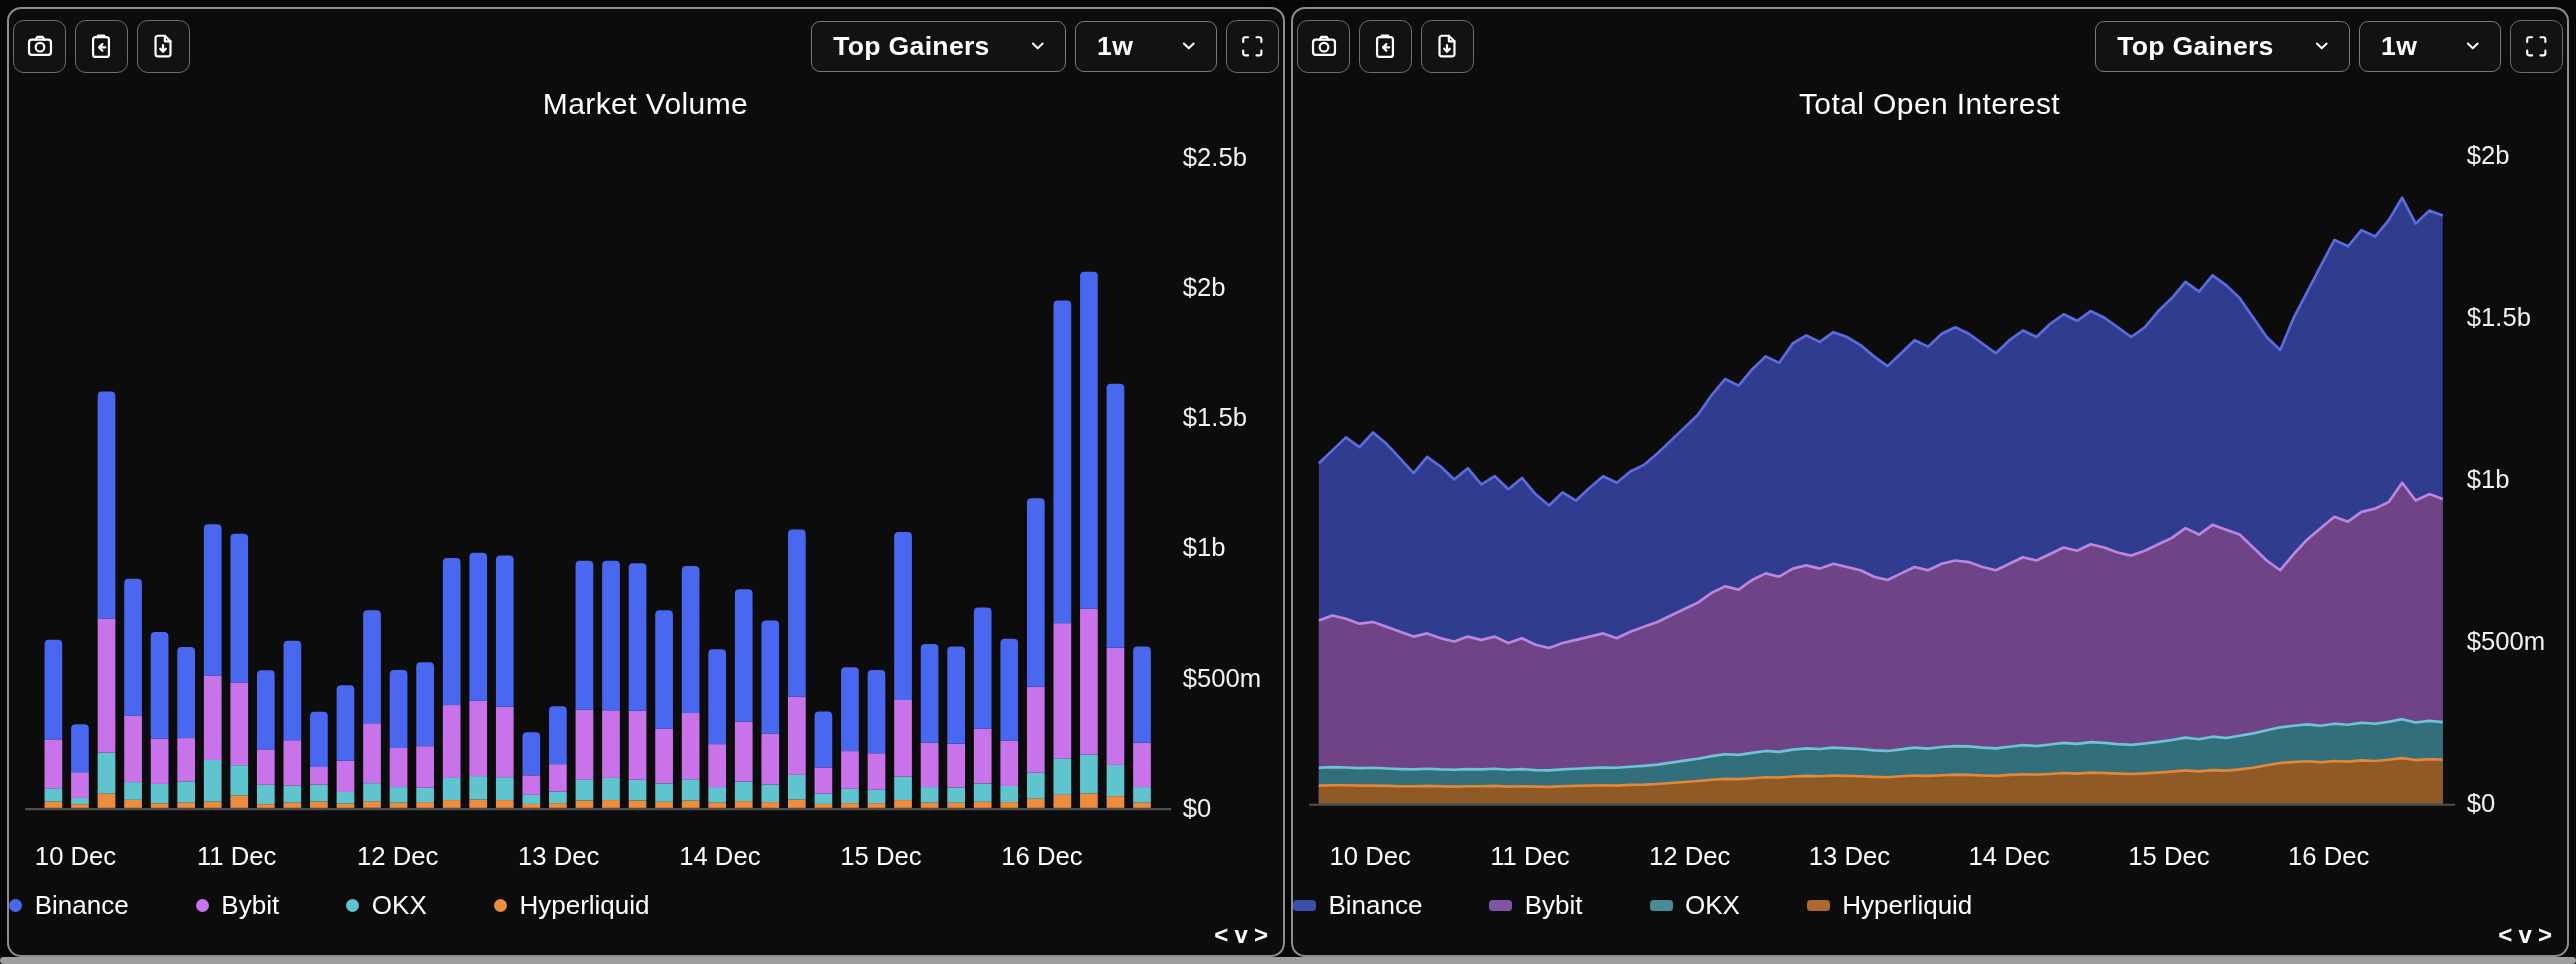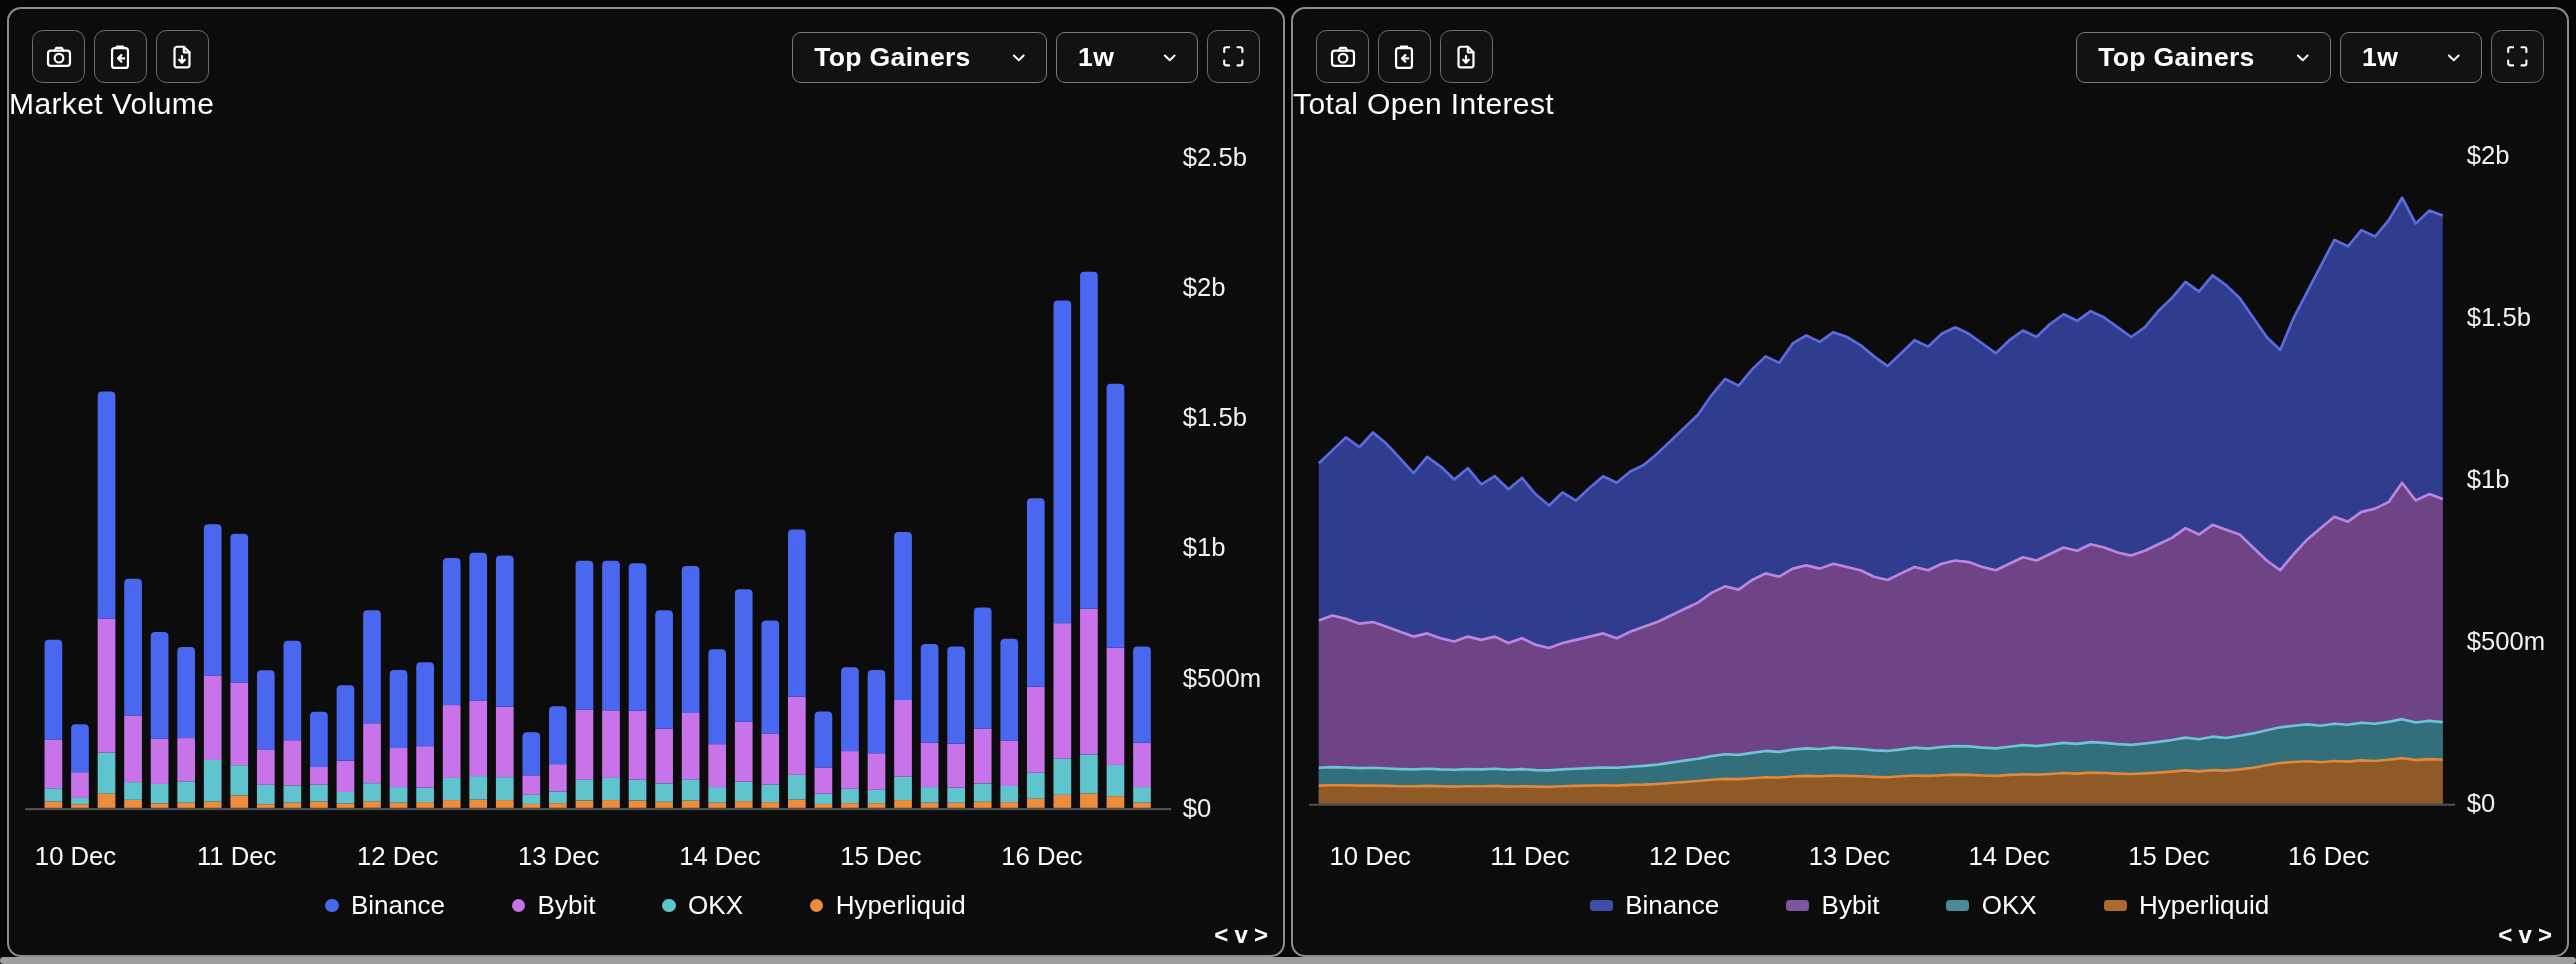--- a/index.html
+++ b/index.html
@@ -1,35 +1,35 @@
 <!DOCTYPE html>
 <html style="font-size:14px"><head>
 <meta charset="utf-8">
 <style>
   html,body{margin:0;padding:0;background:#060606;width:2576px;height:964px;
     font-family:"Liberation Sans","DejaVu Sans",sans-serif;-webkit-font-smoothing:antialiased;}
   .panel{position:absolute;top:7px;width:1278px;height:950px;background:#0c0c0c;
     border:2.7px solid #8d8d8d;border-radius:14px;box-sizing:border-box;overflow:hidden;}
   .panel.left{left:7px;} .panel.right{left:1291px;}
-  .toolbar{height:74px;display:flex;align-items:flex-end;padding:0 23px;gap:8.9px;}
+  .toolbar{height:74px;display:flex;align-items:center;padding:0 4px;gap:8.9px;}
   .tool-btn{width:51px;height:51px;border:1.8px solid #6f6f6f;border-radius:10.6px;background:#121212;
     display:flex;align-items:center;justify-content:center;color:#fff;cursor:pointer;flex:0 0 auto;}
   .tool-btn svg{stroke:#fff;fill:none;stroke-width:1.9;stroke-linecap:round;stroke-linejoin:round;}
   .spacer{flex:1;}
   .select{height:51px;border:1.8px solid #7a7a7a;border-radius:8.9px;background:#121212;color:#fff;
     display:flex;align-items:center;box-sizing:border-box;padding:0 17.7px 0 21px;
     font-size:26.6px;font-weight:600;letter-spacing:0.3px;cursor:pointer;}
   .select .lbl{flex:1;white-space:nowrap;}
   .select.market{width:255px;} .select.range{width:142px;}
   .select svg{stroke:#fff;fill:none;stroke-width:2.4;stroke-linecap:round;stroke-linejoin:round;}
   .chart-region{position:absolute;left:0;top:74px;width:1273px;height:870px;}
   .chart-region svg.plot{position:absolute;left:0;top:0;width:1273px;height:870px;display:block;}
-  .chart-title{position:absolute;top:3.5px;left:0;width:100%;color:#fff;
+  .chart-title{position:absolute;top:3.5px;left:0;width:100%;text-align:center;color:#fff;
     font-size:30px;font-weight:500;letter-spacing:0.4px;}
-  .legend{position:absolute;top:807px;left:0;width:100%;display:flex;justify-content:center;
+  .legend{position:absolute;top:807px;left:0;width:100%;display:flex;
     align-items:center;gap:67px;}
   .leg-item{display:flex;align-items:center;gap:12.4px;color:#fff;font-size:26px;cursor:pointer;}
   .leg-marker.dot{width:13.3px;height:13.3px;border-radius:50%;}
   .leg-marker.chip{width:23px;height:10.6px;border-radius:3.5px;}
   .pager{position:absolute;top:839px;right:14px;display:flex;gap:6.2px;color:#fff;
     font-size:24px;font-weight:700;}
   .pager span{cursor:pointer;line-height:26.6px;}
   .hscrollbar{position:absolute;left:0;top:957px;width:2576px;height:7px;background:#9e9e9e;
     border-radius:3.5px;}
   text{font-family:"Liberation Sans","DejaVu Sans",sans-serif;}

